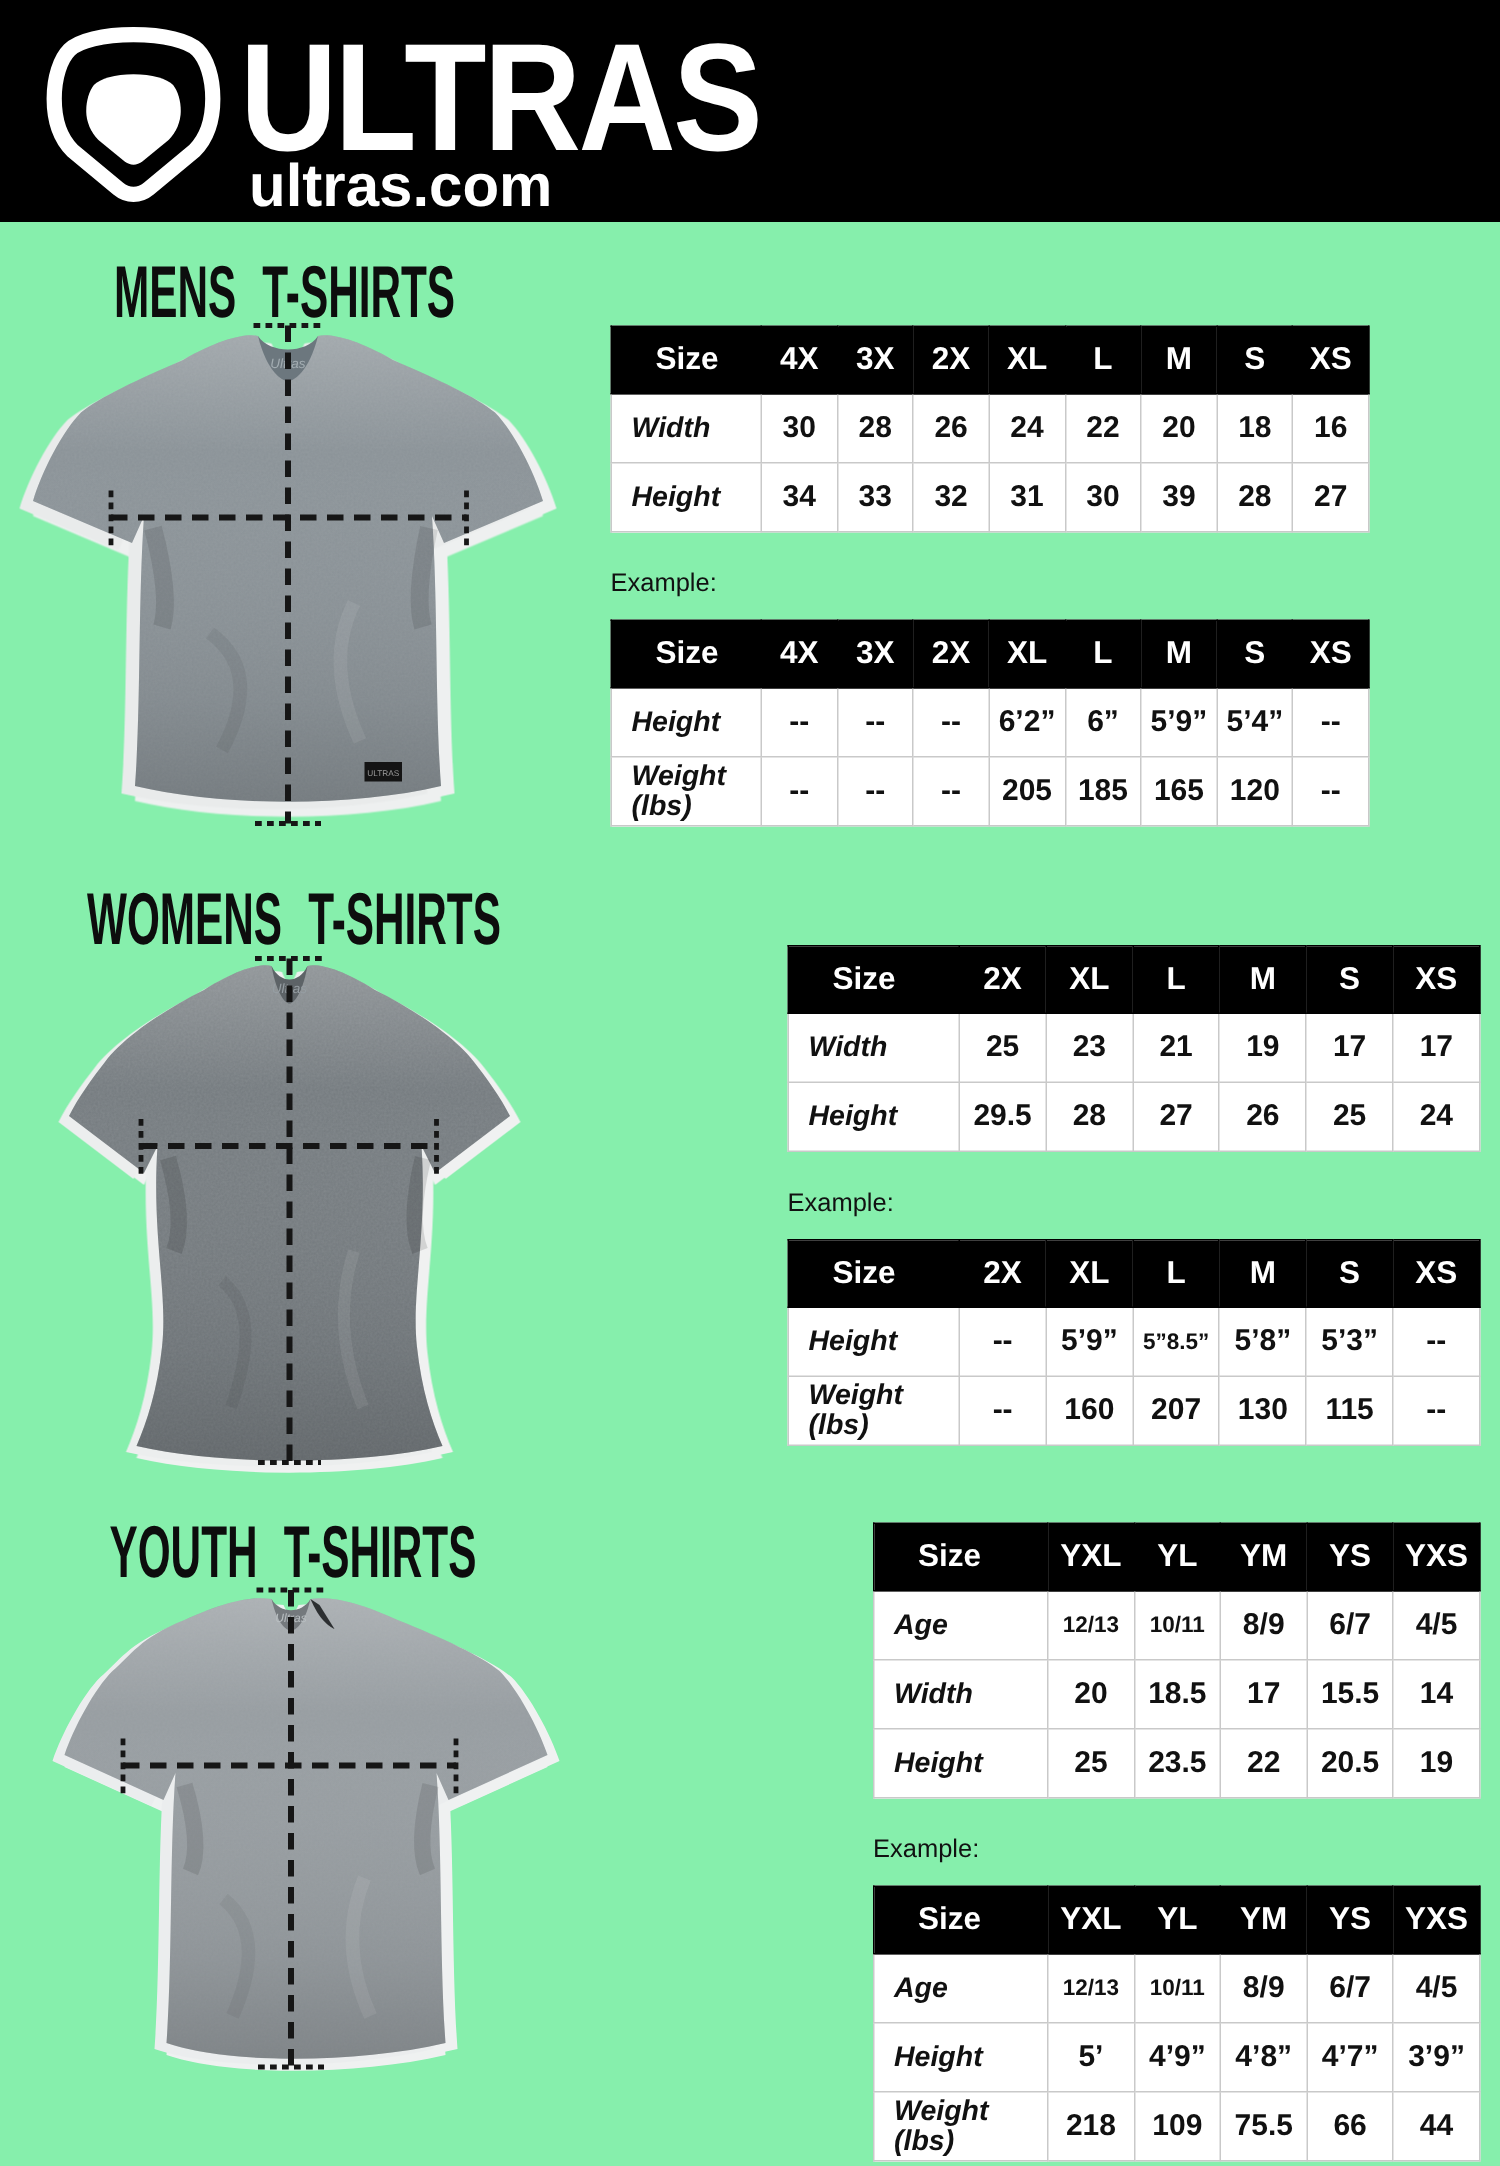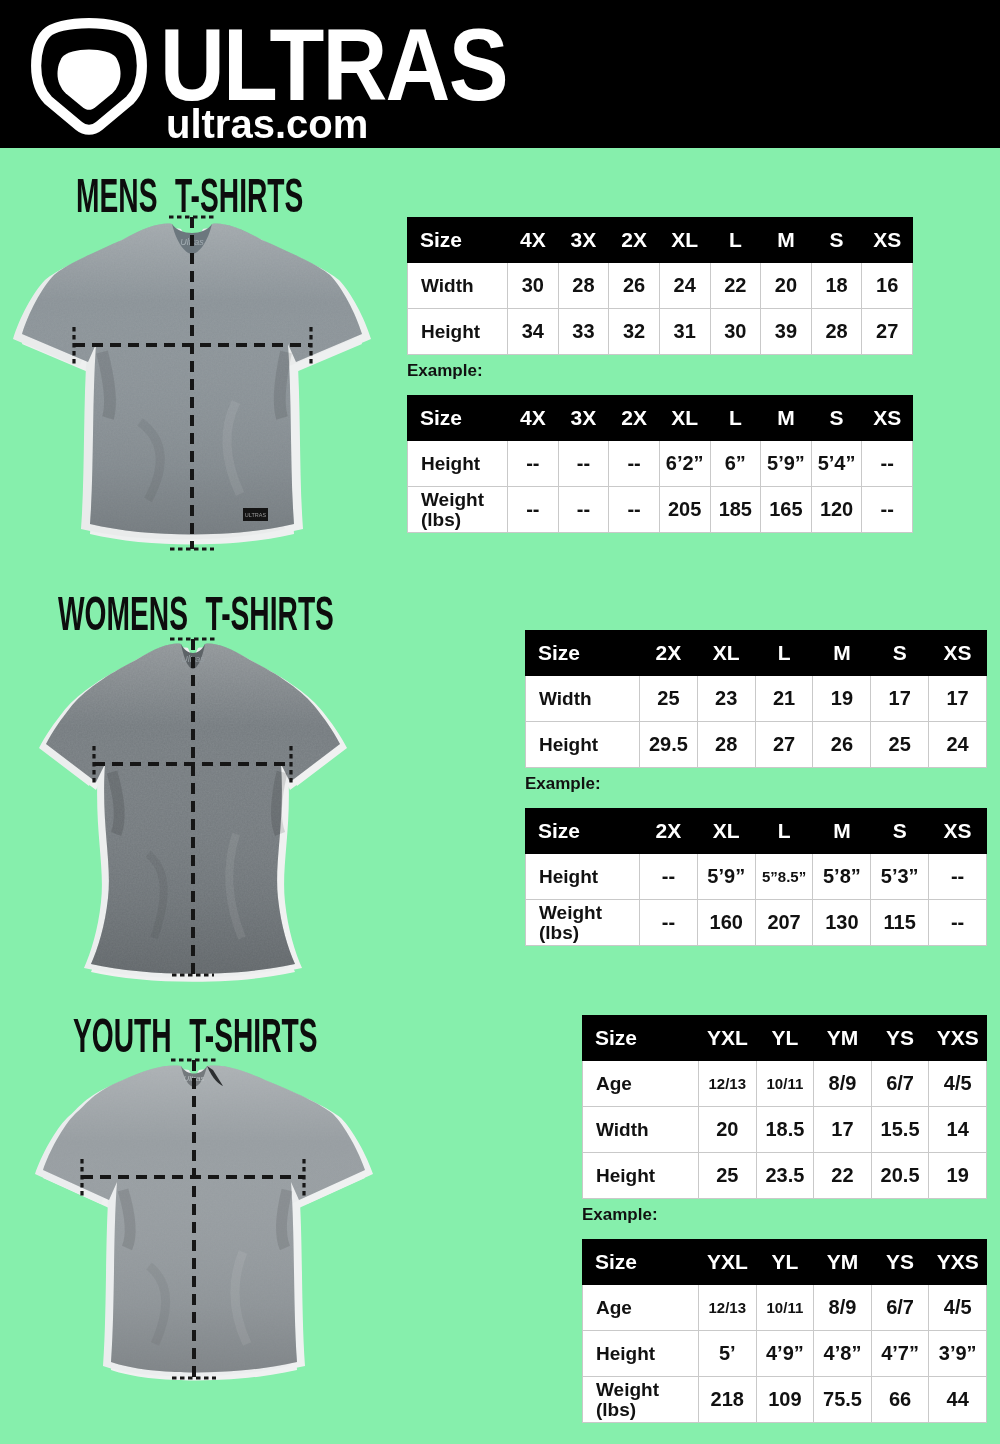--- a/index.html
+++ b/index.html
@@ -27,28 +27,28 @@
   .mcap{stroke:#161616;stroke-width:3.2;stroke-dasharray:4.5 3.5;fill:none;}
   svg text{font-family:"Liberation Sans",sans-serif;}
 
   
   .tables{position:absolute;}
   table.size-table{border-collapse:collapse;table-layout:fixed;width:100%;background:#fff;}
   table.size-table th,table.size-table td{border:1px solid #c9c9c9;font-weight:bold;
         text-align:center;padding:0;line-height:1.05;}
   table.size-table thead th{background:#000;color:#fff;border:1px solid #000;
         font-size:21px;height:44px;}
-  table.size-table thead th:first-child{text-align:left;padding-left:12px;}
-  table.size-table tbody th{text-align:left;padding-left:13px;font-size:19px;height:45px;background:#fff;color:#111;}
+  table.size-table thead th:first-child{text-align:left;padding-left:29px;}
+  table.size-table tbody th{text-align:left;padding-left:13px;font-size:19px;height:45px;background:#fff;color:#111;font-style:italic;}
   table.size-table tbody td{font-size:20px;color:#111;}
   table.size-table tbody td.sm{font-size:15px;text-align:center;}
   .t-mens .label-col{width:100px;}
   .t-womens .label-col{width:114px;}
   .t-youth .label-col{width:116px;}
-  .example-label{margin-top:6px;font-size:17px;font-weight:bold;color:#111;}
+  .example-label{margin-top:24px;font-size:17px;font-weight:normal;color:#111;}
   .example-label + .tbl{margin-top:14px;}
 </style>
 </head>
 <body>
 
 <div id="page">
 
   <svg width="0" height="0" style="position:absolute" aria-hidden="true">
     <defs>
       <filter id="grain" x="-5%" y="-5%" width="110%" height="110%">

